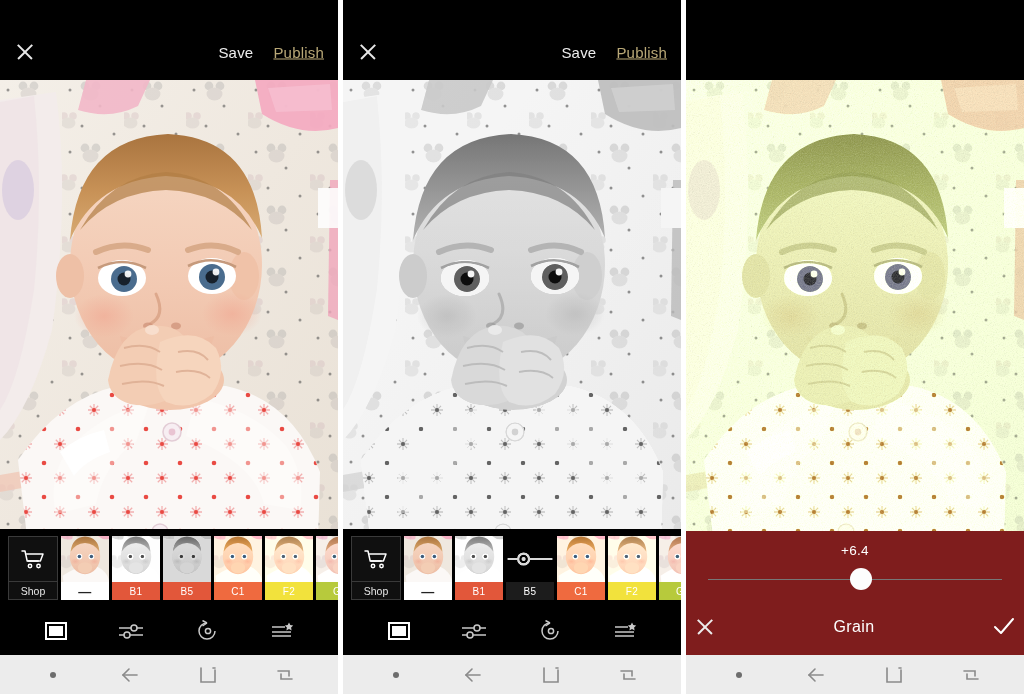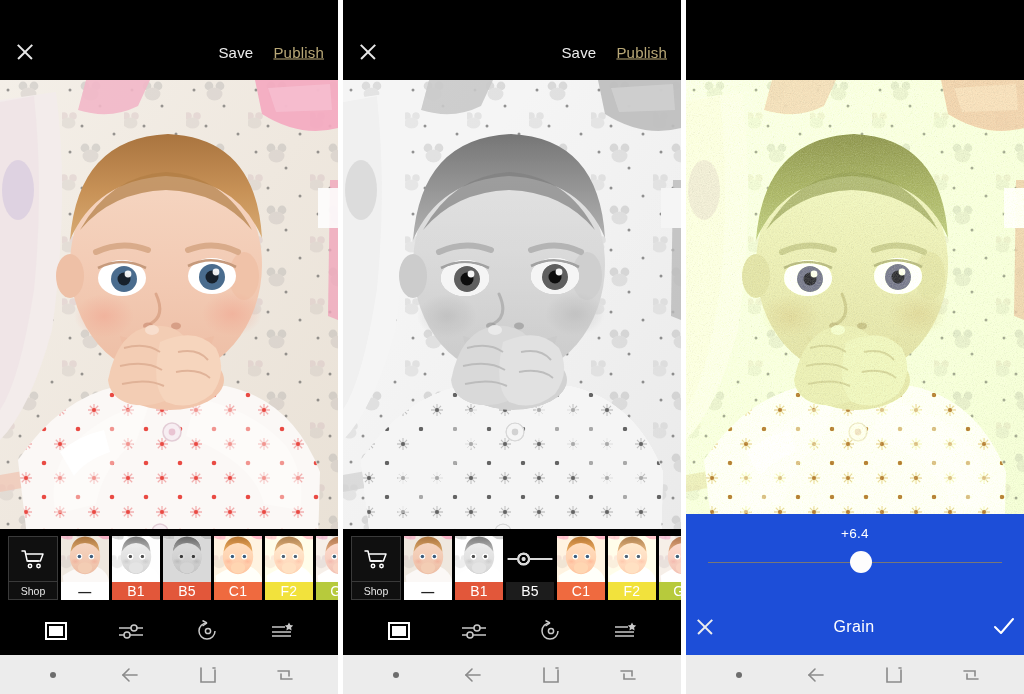--- a/index.html
+++ b/index.html
@@ -44,38 +44,38 @@
   .shop-ic { flex:1; display:flex; align-items:center; justify-content:center; width:100%; }
   .shop-lbl { height:18px; width:100%; border-top:1px solid #3a3a3a; color:#e6e6e6;
               font-size:10.5px; display:flex; align-items:center; justify-content:center; }
 
   .tile { width:48px; height:64px; flex:none; position:relative; overflow:hidden;
           background:#111; }
   .tile .thumb { position:absolute; left:0; top:0; right:0; bottom:18px; overflow:hidden; }
   .tile .thumb svg { width:100%; height:100%; display:block; }
   .tile .tlbl { position:absolute; left:0; right:0; bottom:0; height:18px;
                 display:flex; align-items:center; justify-content:center;
-                font-size:14px; color:#fff; letter-spacing:.3px; }
+                font-size:10px; color:#fff; letter-spacing:.3px; }
   .tile.orig .tlbl { background:#fff; color:#222; font-size:13px; font-weight:700; }
   .tile.sel { background:#1c1c1c; }
   .tile.sel .thumb { background:#1c1c1c; display:flex; align-items:center; justify-content:center; }
   .tile.sel .tlbl { background:#1c1c1c; color:#fff; }
   .tile.bw .thumb { filter:grayscale(1) contrast(1.2); }
   .tile.bw2 .thumb { filter:grayscale(1) contrast(1.45) brightness(.85); }
   .tile.warm .thumb { filter:saturate(1.25) sepia(.12) contrast(1.05); }
   .tile.f2 .thumb { filter:saturate(.9) sepia(.18) brightness(1.05); }
   .tile.g3 .thumb { filter:saturate(.85) hue-rotate(-8deg) brightness(1.03); }
 
   
   .toolbar { height:48px; flex:none; background:#000; display:flex;
              align-items:center; justify-content:space-around; padding:0 18px; }
   .tool { width:34px; height:30px; display:flex; align-items:center; justify-content:center; }
 
   
-  .editpane { height:141px; flex:none; background:#1d4ed8; position:relative; }
+  .editpane { height:124px; flex:none; background:#7f1d1d; position:relative; }
   .sl-val { position:absolute; top:12px; left:0; right:0; text-align:center;
             color:#fff; font-size:13.5px; letter-spacing:.3px; }
   .sl-row { position:absolute; top:38px; left:22px; right:22px; height:22px; }
   .sl-track { position:absolute; top:10px; left:0; right:0; height:1.4px; background:#777; }
   .sl-thumb { position:absolute; top:-1px; width:22px; height:22px; border-radius:50%;
               background:#fdfdfd; left:52%; transform:translateX(-50%); }
   .ed-bottom { position:absolute; bottom:0; left:0; right:0; height:56px;
                display:flex; align-items:center; padding:0 8px; }
   .ed-x { width:22px; height:22px; position:relative; flex:none; }
   .ed-x::before, .ed-x::after { content:""; position:absolute; left:1px; top:10px;

